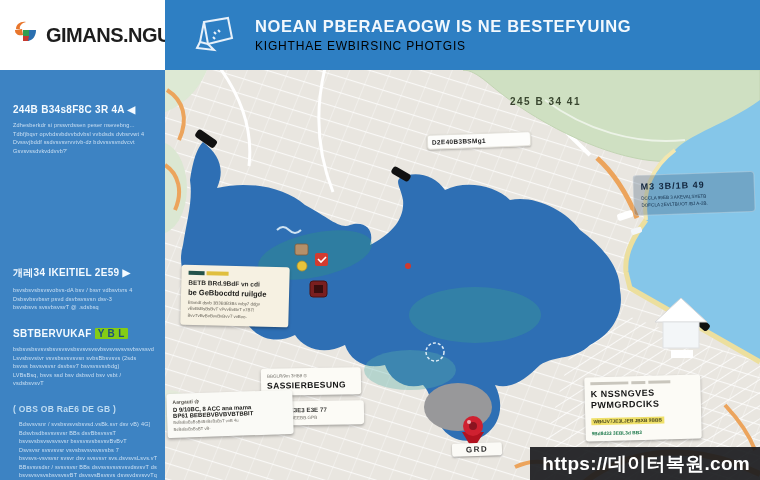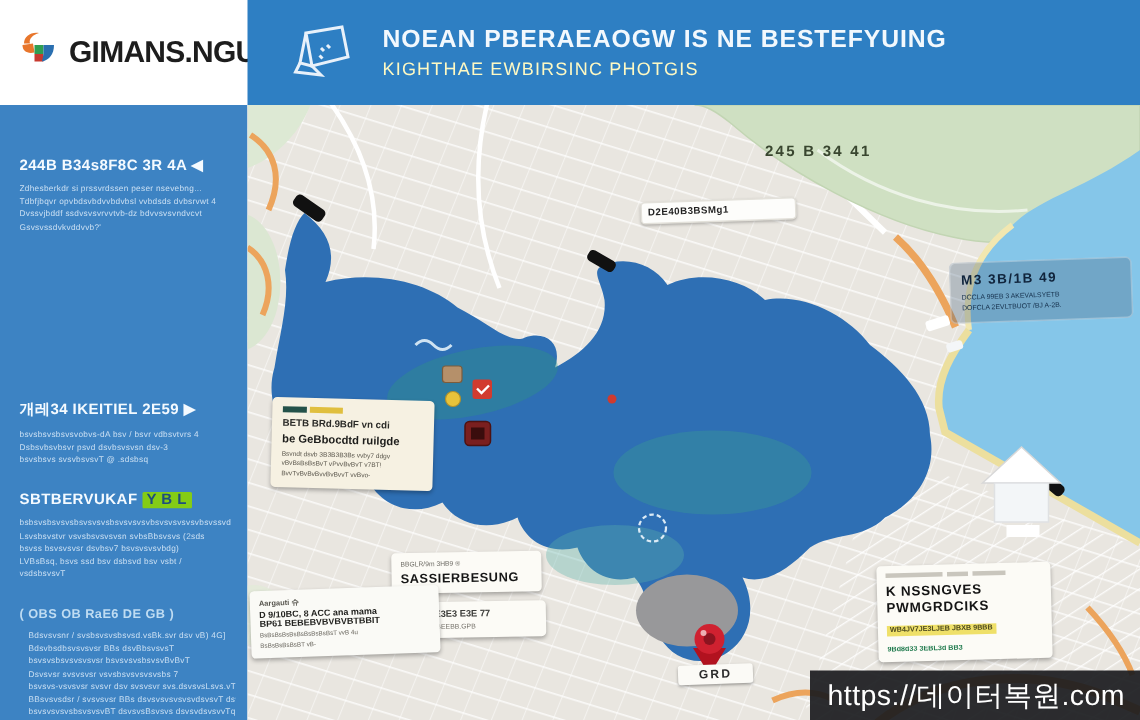--- a/index.html
+++ b/index.html
@@ -7,21 +7,21 @@
        font-family:"Liberation Sans",sans-serif; -webkit-font-smoothing:antialiased;}
 
   
   .brandbar{position:absolute;left:0;top:0;width:165px;height:70px;background:#ffffff;
             display:flex;align-items:center;gap:7px;padding-left:13px;box-sizing:border-box;}
   .brand-text{font-size:20px;font-weight:bold;color:#1d1d1d;letter-spacing:-0.5px;}
   .header{position:absolute;left:165px;top:0;width:595px;height:70px;background:#2e7fc3;
           display:flex;align-items:center;gap:15px;padding-left:29px;box-sizing:border-box;color:#fff;}
   .header .titles{display:flex;flex-direction:column;gap:3px;}
   .header .t1{font-size:16.5px;font-weight:bold;letter-spacing:0.6px;color:#f2f8fd;}
-  .header .t2{font-size:12px;font-weight:normal;letter-spacing:0.8px;color:#fef9c3;}
+  .header .t2{font-size:12px;font-weight:normal;letter-spacing:0.8px;color:#000000;}
 
   
   .sidebar{position:absolute;left:0;top:70px;width:165px;height:410px;background:#3d83c3;
            color:#fff;box-sizing:border-box;}
   .sb{position:absolute;left:13px;right:8px;}
   .sb h3{margin:0 0 6px 0;font-size:10px;font-weight:bold;letter-spacing:0.3px;color:#f4faff;
          white-space:nowrap;overflow:hidden;}
   .sb h3 .hl{background:#84cc16;color:#1d4e7e;padding:0 3px;margin-left:3px;border-radius:1px;}
   .sb .ln{font-size:5.5px;line-height:8.5px;color:rgba(227,240,251,0.85);letter-spacing:0.2px;
           white-space:nowrap;overflow:hidden;}
@@ -76,21 +76,21 @@
   .co-h .hlr{display:inline-block;background:#efe069;color:#4d4a1f;font-size:4.8px;font-weight:bold;
              padding:1px 2px;margin-top:3px;white-space:nowrap;overflow:hidden;max-width:100%;}
   .co-h .grn{font-size:4.8px;font-weight:bold;color:#1f7a4d;margin-top:2px;white-space:nowrap;overflow:hidden;}
 
   .lbl-pin{left:287px;top:373px;width:50px;background:#fbfaf6;border-radius:2px;text-align:center;
            box-shadow:0 1px 2px rgba(0,0,0,0.35);padding:2px 0;font-size:8px;font-weight:bold;
            color:#2b2b2b;letter-spacing:1.5px;transform:rotate(-2deg);}
 
   .watermark{position:absolute;right:0;bottom:0;height:33px;background:rgba(26,27,30,0.92);
              color:#ffffff;font-size:19px;display:flex;align-items:center;padding:0 10px 0 12px;
-             letter-spacing:0.3px;}
+             letter-spacing:0.3px;font-weight:bold;}
 </style>
 </head>
 <body>
 
 <div class="app">
 
   <div class="brandbar">
     <span>
       <svg width="26" height="26" viewBox="0 0 26 26">
         <path d="M3,9 C3,4 8,1 13,2 C9,3 6,6 7,9 Z" fill="#e8762c"></path>

